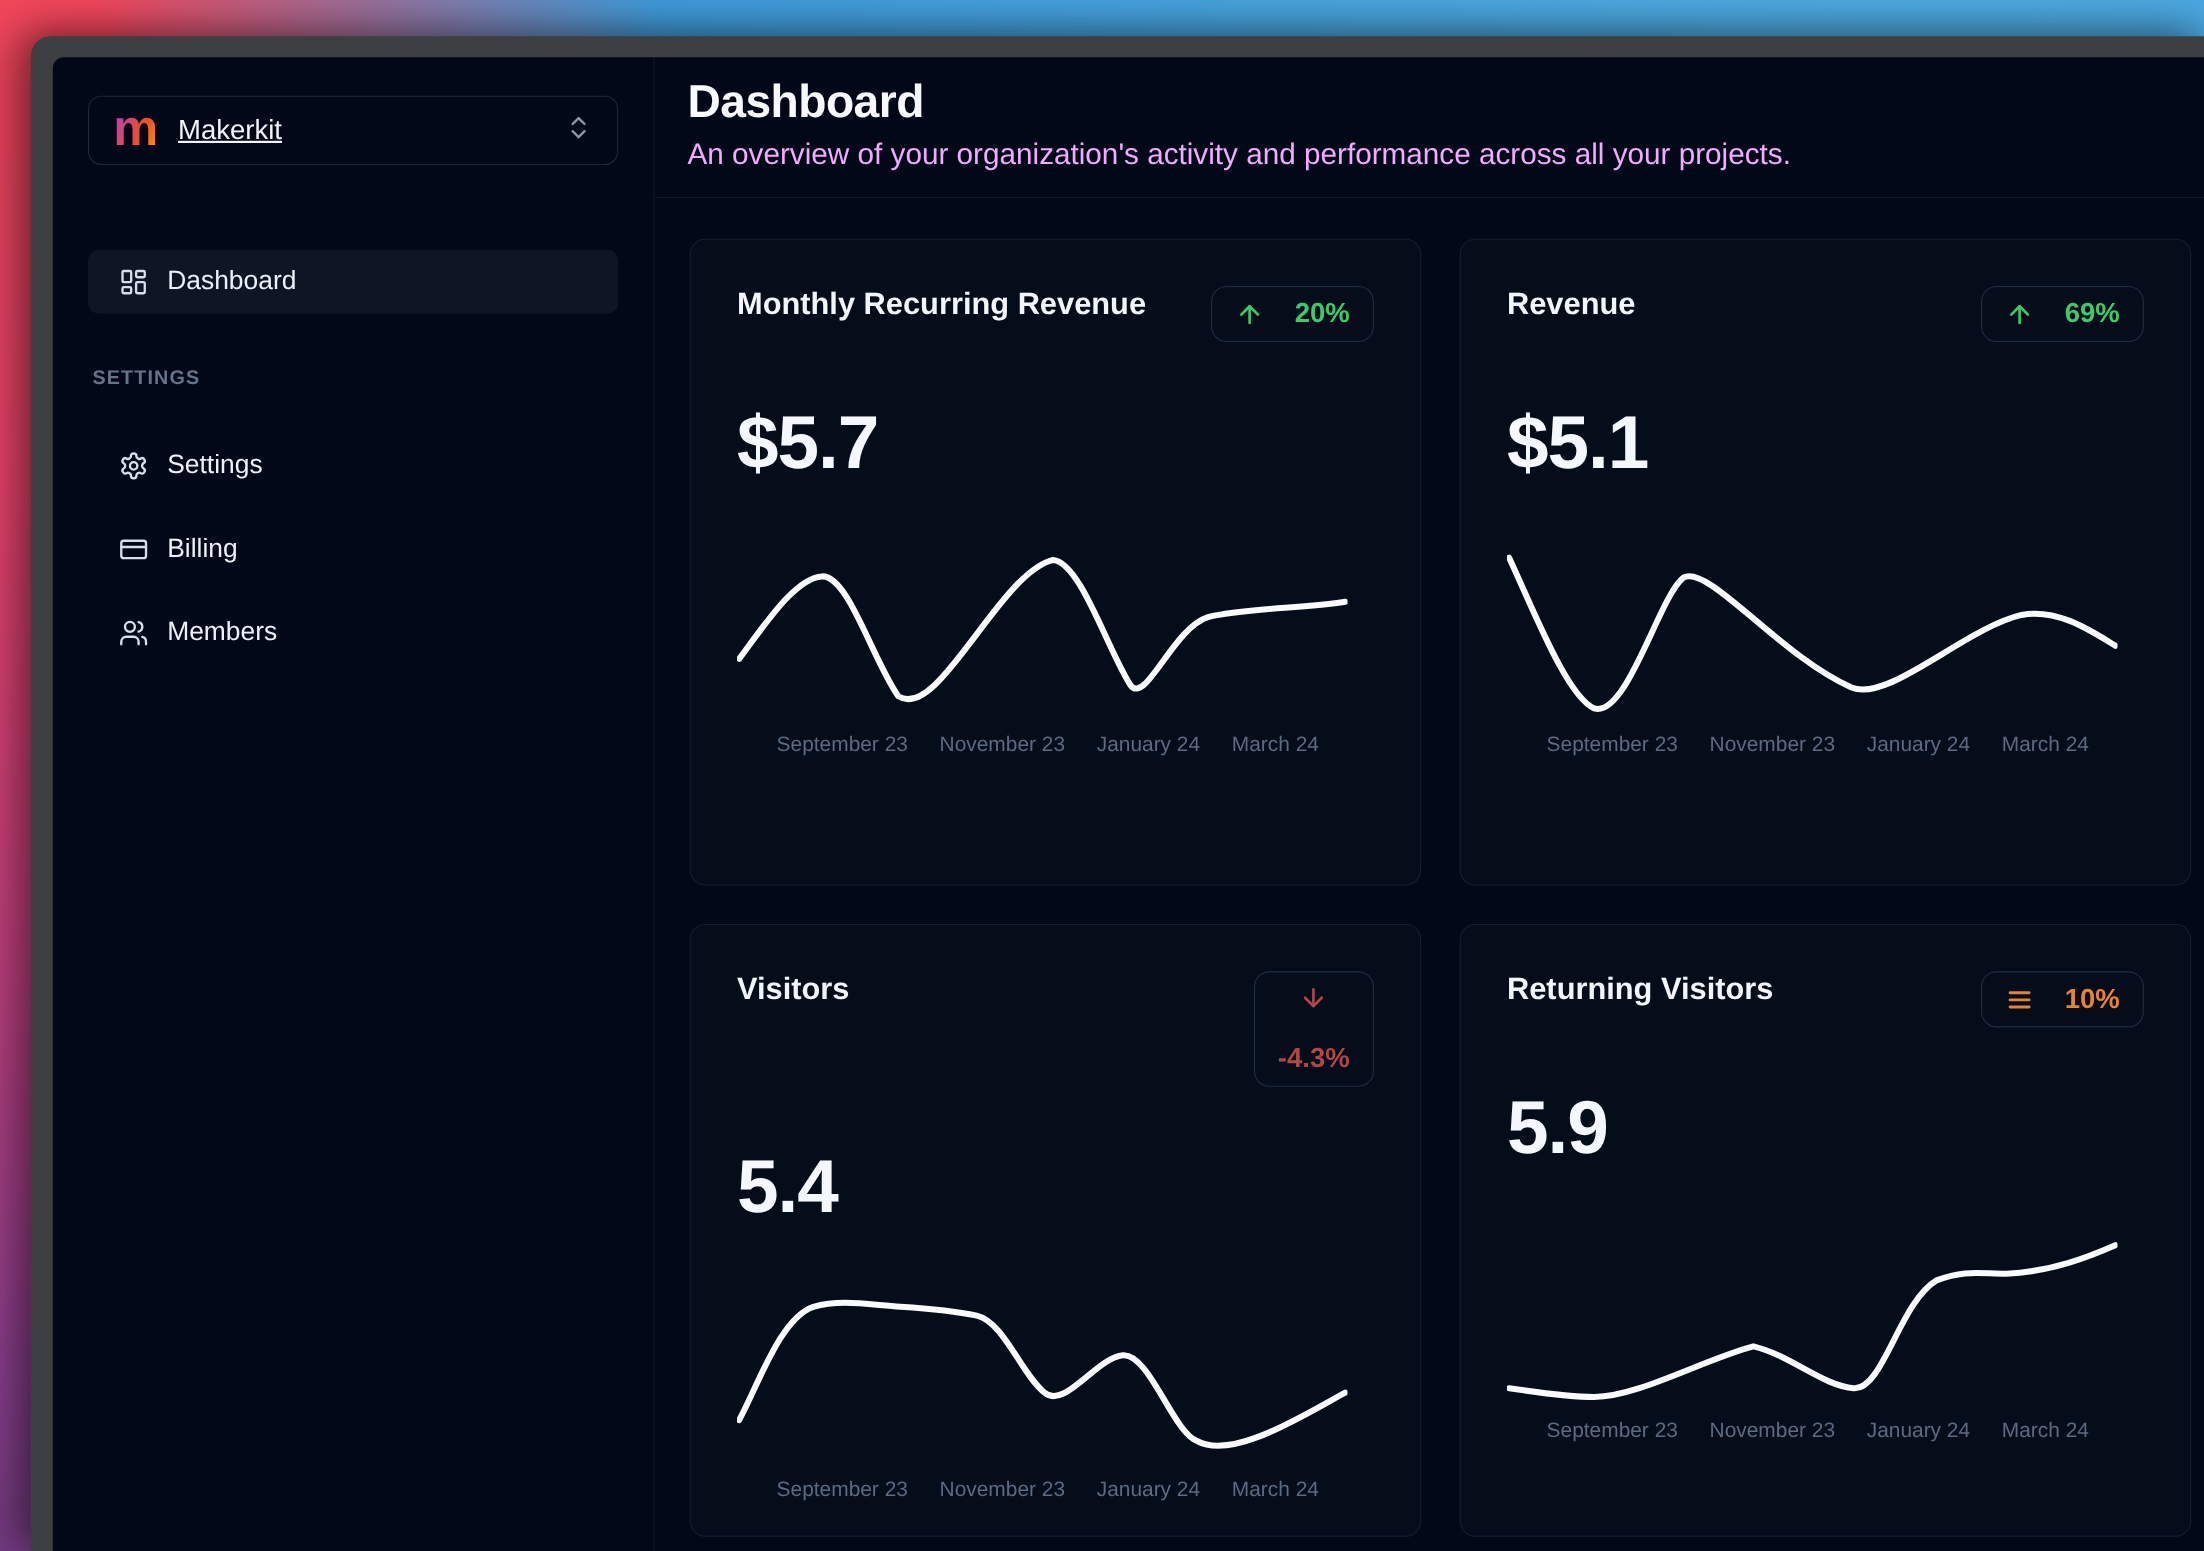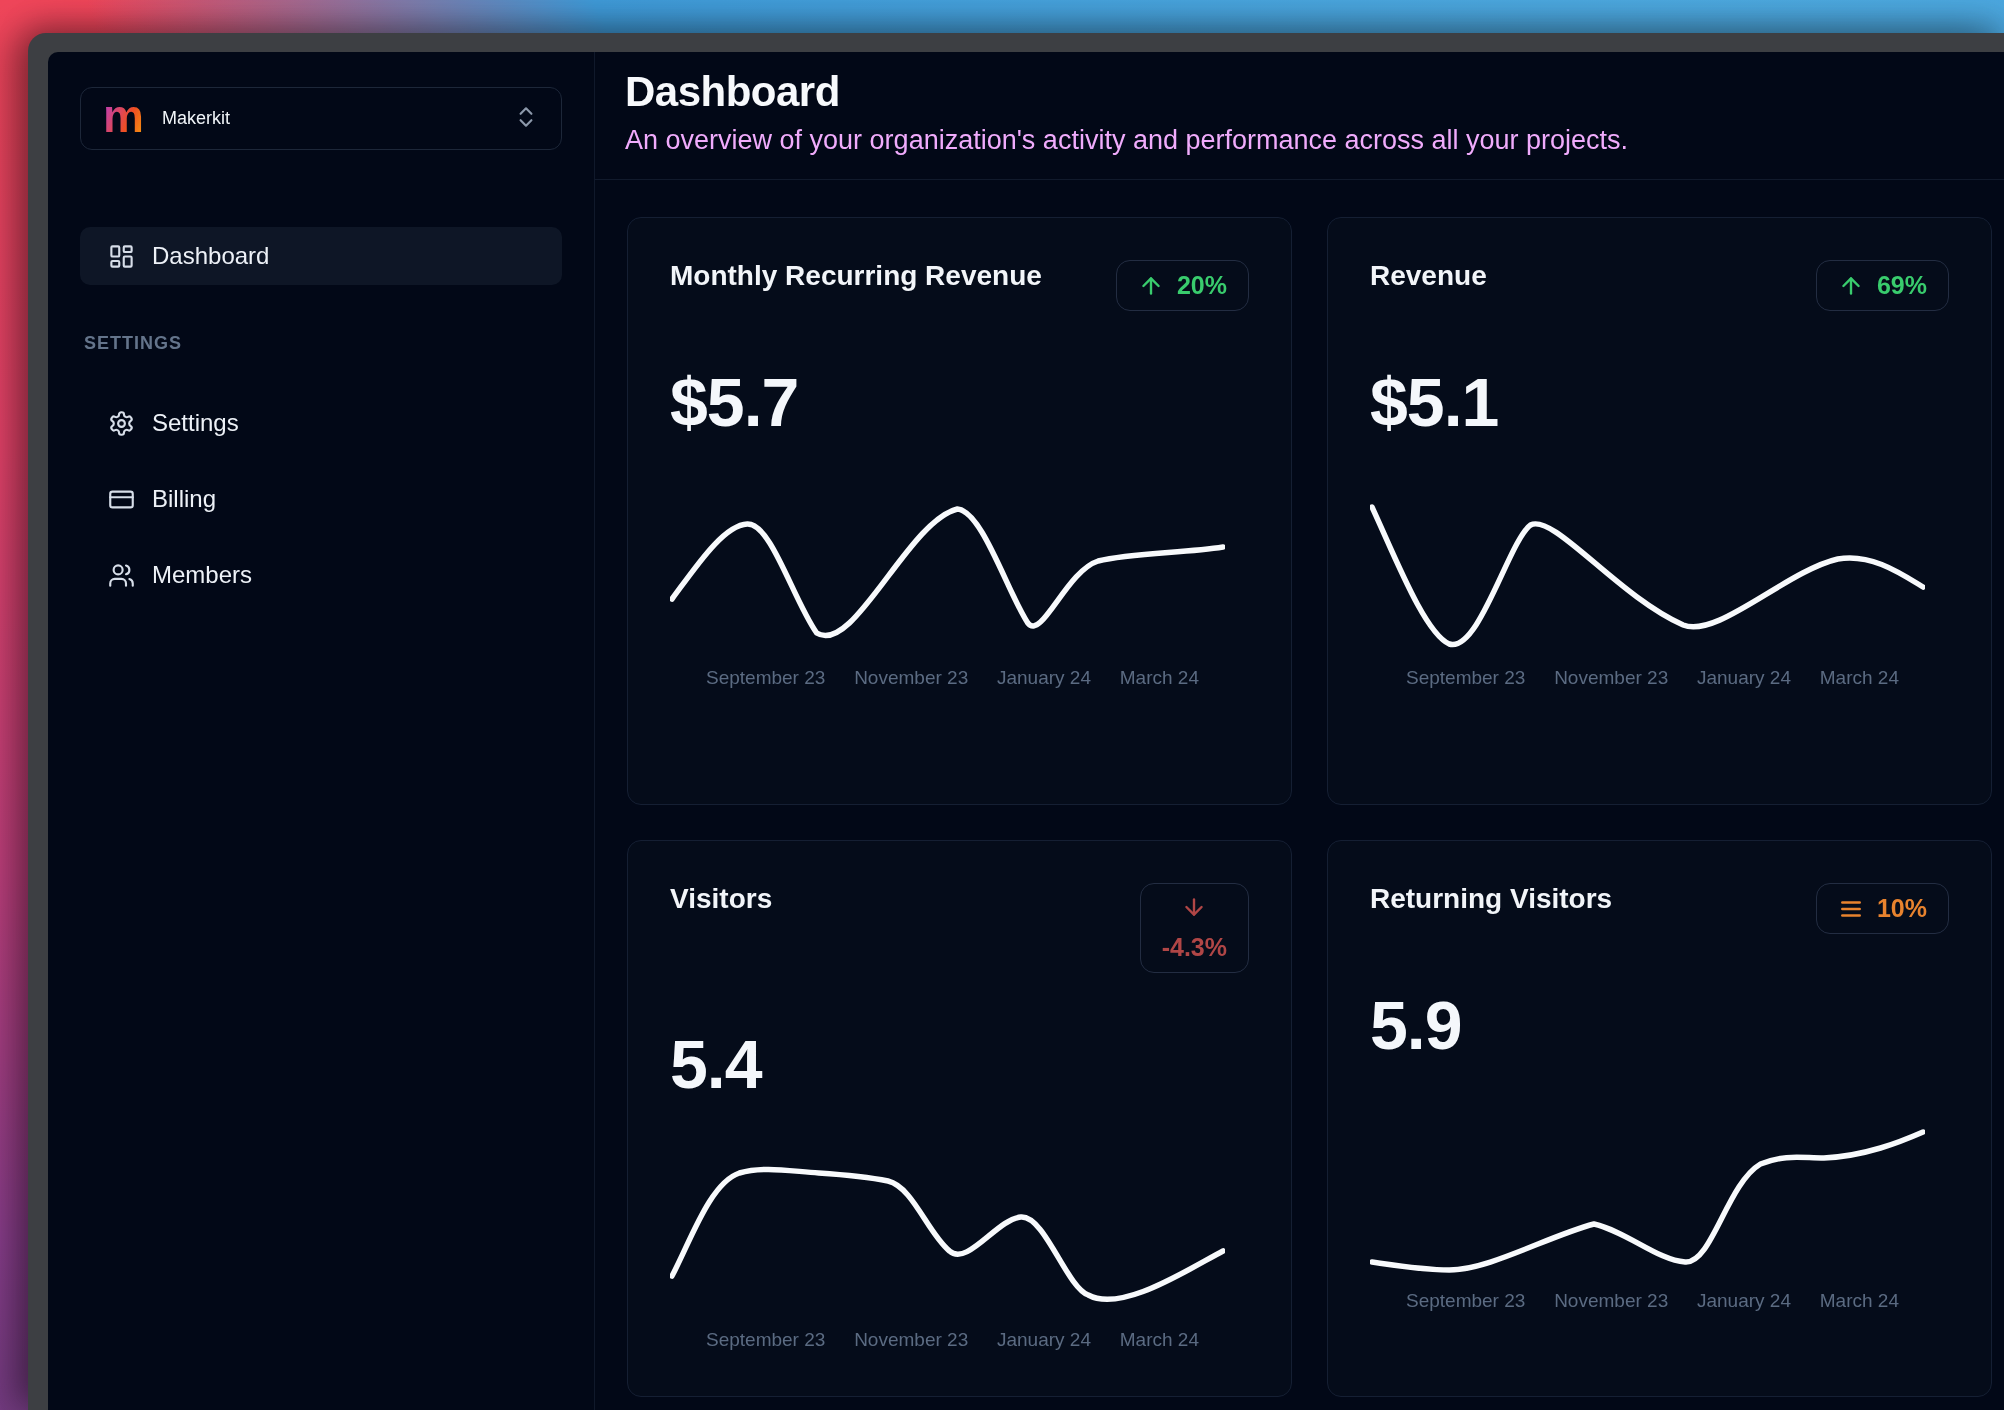--- a/index.html
+++ b/index.html
@@ -35,21 +35,21 @@
     height:63px; border:1px solid #1d2739; border-radius:12px;
     display:flex; align-items:center; gap:18px; padding:0 22px;
     cursor:pointer;
   }
   .logo-m{
     font-size:46px; font-weight:700; line-height:1;
     background:linear-gradient(115deg,#b33ad6 0%,#ef4e23 62%,#f5a00b 100%);
     -webkit-background-clip:text; background-clip:text; color:transparent;
     transform:translateY(-3px);
   }
-  .workspace-name{ font-size:18px; font-weight:500; color:#f1f5f9; flex:1; }
+  .workspace-name{ font-size:25px; font-weight:500; color:#f1f5f9; flex:1;text-decoration:underline; }
   .chevrons{ color:#8b97a9; }
   .nav-main{ margin-top:77px; }
   .nav-item{
     height:58px; border-radius:10px; display:flex; align-items:center;
     gap:17px; padding:0 28px; cursor:pointer;
     color:#edf1f7; font-size:24px;
   }
   .nav-item.active{ background:#0e1626; }
   .nav-item .ico{ color:#d7dee9; display:flex; }
   .section-label{
@@ -68,21 +68,21 @@
     gap:35px;
   }
   .card{
     background:#050c1a; border:1px solid #151f33; border-radius:14px;
     padding:42px;
   }
   .card-head{ display:flex; align-items:flex-start; justify-content:space-between; }
   .card-title{ font-size:28px; font-weight:700; color:#f2f5f9; }
   .badge{
     border:1px solid #232d42; border-radius:14px;
-    display:flex; align-items:center; gap:13px; padding:10px 21px;
+    display:flex; align-items:center; gap:28px; padding:10px 21px;
     font-size:25px; font-weight:700;
   }
   .badge.up{ color:#39cc6d; }
   .badge.down{ color:#b04646;flex-direction:column; }
   .badge.flat{ color:#e8832e; }
   .metric{ margin-top:52px; font-size:68px; font-weight:800; letter-spacing:-1px; color:#f4f7fb; }
   .spark{ display:block; margin-top:60px; width:555px; height:150px; }
   .spark path{ fill:none; stroke:#f8fafc; stroke-width:5.5; stroke-linecap:round; stroke-linejoin:round; }
   .axis{
     width:555px; margin-top:16px; display:flex; justify-content:space-between;

